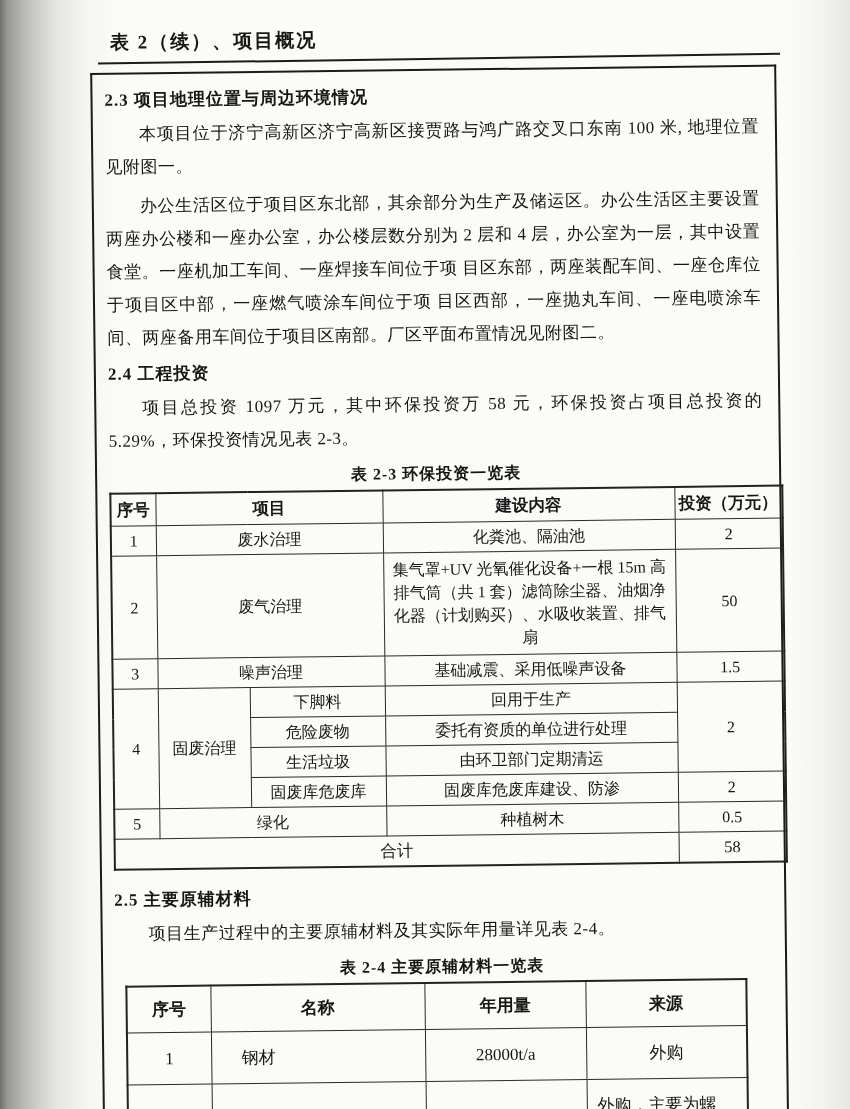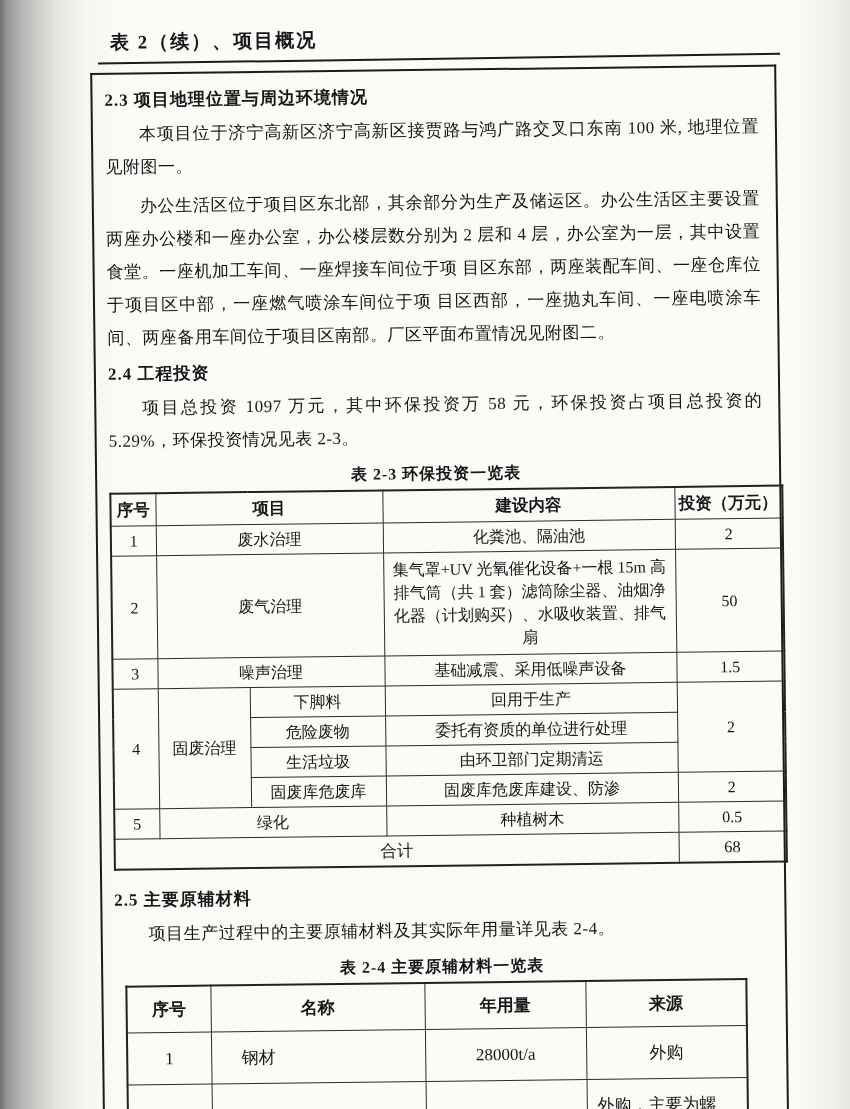--- a/index.html
+++ b/index.html
@@ -123,21 +123,21 @@
         <td>2</td>
       </tr>
       <tr>
         <td>5</td>
         <td colspan="2">绿化</td>
         <td>种植树木</td>
         <td>0.5</td>
       </tr>
       <tr class="total-row">
         <td colspan="4">合计</td>
-        <td>68</td>
+        <td>58</td>
       </tr>
     </tbody>
       </table>
 
     <div class="sec-heading" style="margin-top:18px;">2.5 主要原辅材料</div>
     <p class="para">项目生产过程中的主要原辅材料及其实际年用量详见表 2-4。</p>
 
     <div class="tbl-caption">表 2-4 主要原辅材料一览表</div>
 
     <table class="t24">

